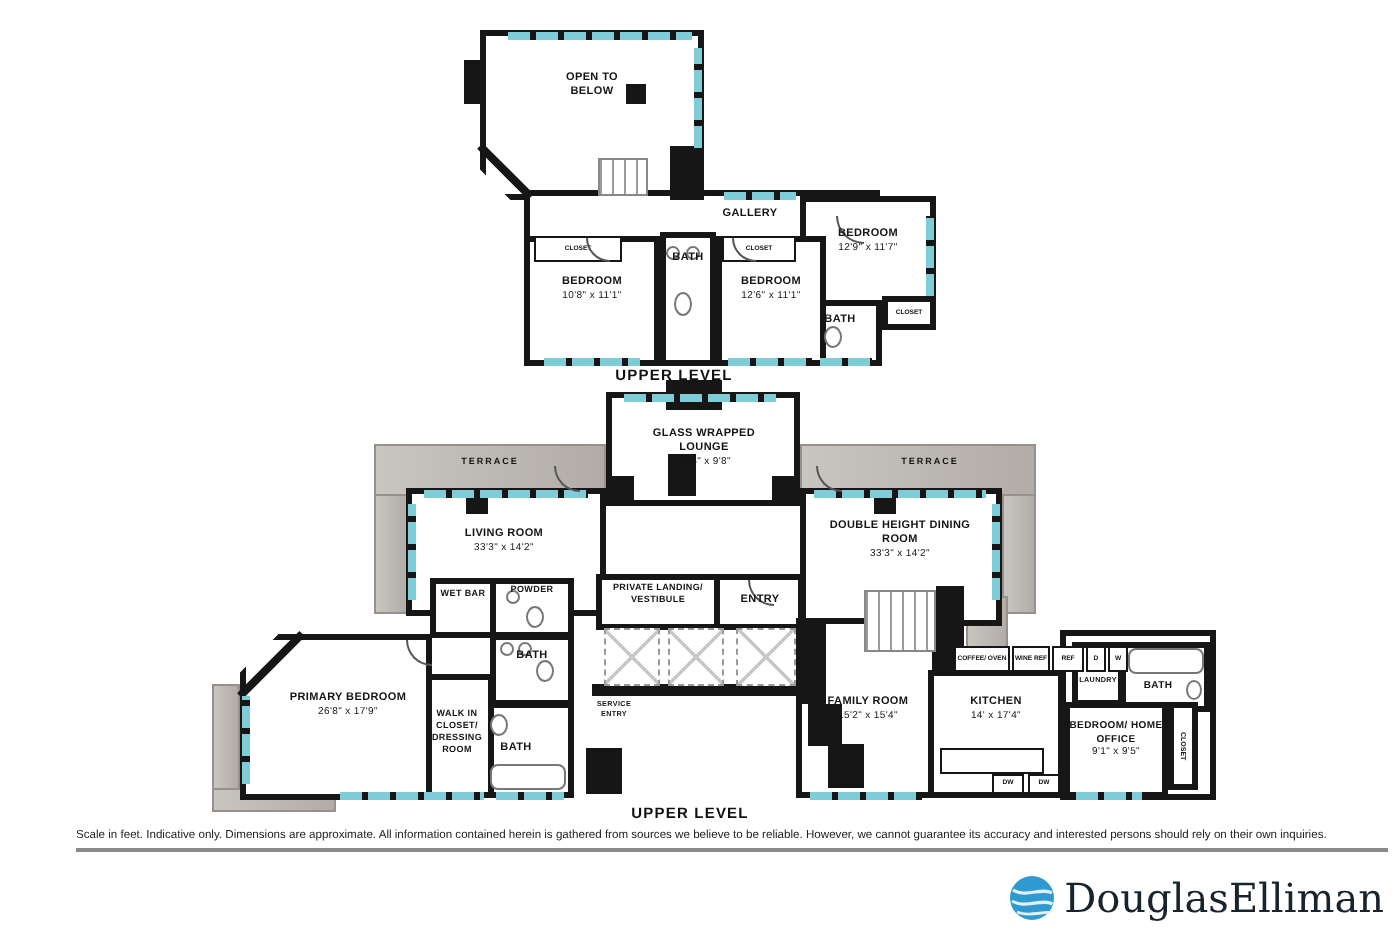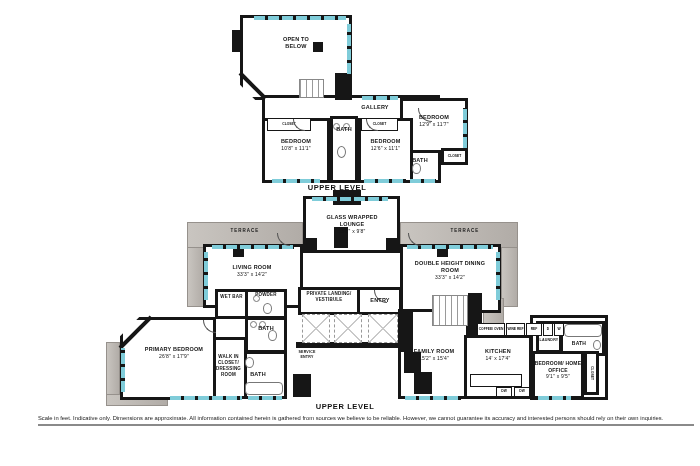--- a/index.html
+++ b/index.html
@@ -237,14 +237,25 @@
   <div class="lab" style="left:532px;top:360px;width:52px;font-size:5px">
     <span>BEDROOM/ HOME OFFICE</span>
     <span class="dims">9'1" x 9'5"</span>
   </div>
   <div class="lab" style="left:537px;top:338px;width:24px;font-size:3.6px">LAUNDRY</div>
   <div class="lab" style="left:565px;top:340px;width:28px;font-size:5px">BATH</div>
   <div class="vtext" style="position:absolute;left:585px;top:360px;width:13px;height:26px">CLOSET</div>
   <div class="title" style="left:300px;top:402px;width:90px">UPPER LEVEL</div>
 
   <div id="disclaimer">Scale in feet. Indicative only. Dimensions are approximate. All information contained herein is gathered from sources we believe to be reliable. However, we cannot guarantee its accuracy and interested persons should rely on their own inquiries.</div>
+  <div id="logo">
+    <span style="display:inline-flex">
+      <svg width="24" height="24" viewBox="0 0 24 24">
+        <circle cx="12" cy="12" r="11" fill="#2f9ad2"></circle>
+        <path d="M2.5 8 C 9 12, 17 6.5, 22 9.5" stroke="#dff0fa" fill="none" stroke-width="1.6"></path>
+        <path d="M2 13.5 C 8.5 17.5, 17 12, 22.2 15" stroke="#dff0fa" fill="none" stroke-width="1.6"></path>
+        <path d="M4.5 19 C 10 21.5, 16 19, 20.5 19.2" stroke="#dff0fa" fill="none" stroke-width="1.4"></path>
+      </svg>
+    </span>
+    <span class="word">DouglasElliman</span>
+  </div>
 
 </div>
 
 </body></html>

